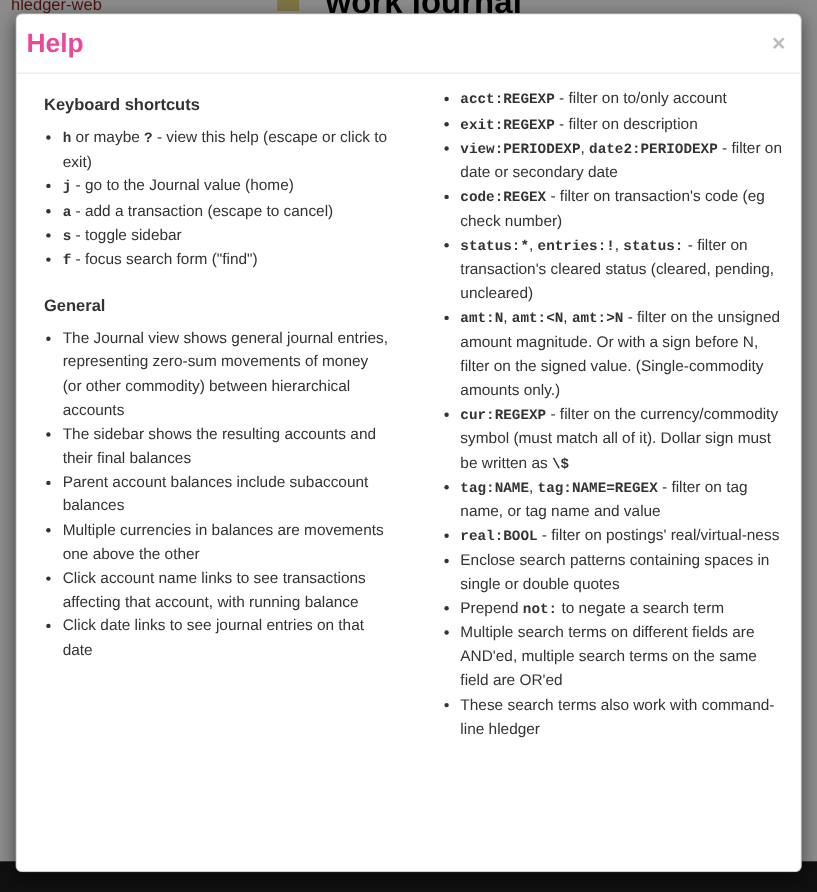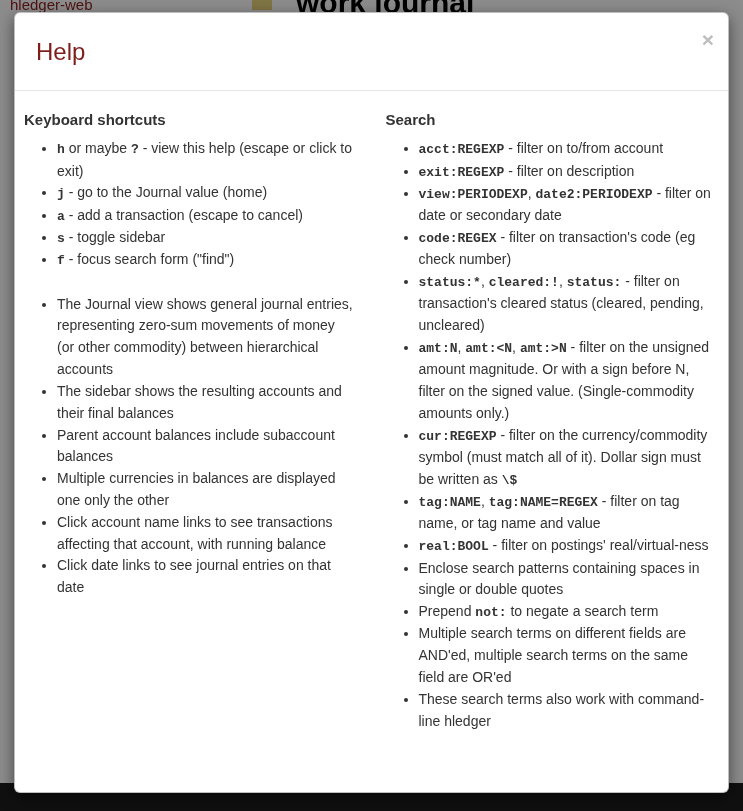--- a/index.html
+++ b/index.html
@@ -51,42 +51,42 @@
     box-shadow: 0 5px 15px rgba(0,0,0,0.5);
     z-index: 20;
     overflow: hidden;
   }
   .modal-header {
     position: relative;
     padding: 14px 12px 13px 9px;
     border-bottom: 1px solid #e5e5e5;
   }
   .modal-title {
-    margin: 12px;
-    font-size: 24px; font-weight: 400; color: #7f1d1d;
+    margin: 0;
+    font-size: 24px; font-weight: 700; color: #ec4899;
     line-height: 1.1;
   }
   .close-btn {
     position: absolute; top: 16px; right: 14px;
     background: none; border: none; padding: 0;
     font-family: inherit;
     font-size: 21px; font-weight: bold; line-height: 1;
     color: #bdbdbd; cursor: pointer;
   }
   .modal-body {
     padding: 12px 9px 20px 9px;
     display: flex;
     align-items: flex-start;
   }
   .col { width: 50%; }
   .col-left  { padding-right: 16px; }
   .col-right { padding-left: 14px; padding-right: 2px; }
   .section-heading {
     font-size: 15px; font-weight: bold; color: #333;
-    margin: 10px 0 10px 0;
+    margin: 10px 0 10px 16px;
   }
   .col .section-heading:first-child { margin-top: 8px; }
   .help-list {
     margin: 0 0 22px 0;
     padding-left: 33px;
     list-style: disc;
   }
   .help-list li {
     font-size: 14px;
     line-height: 1.56;
@@ -122,37 +122,37 @@
   <div class="modal-body">
     <div class="col col-left">
       <h5 class="section-heading">Keyboard shortcuts</h5>
       <ul class="help-list">
           <li><code>h</code><span> or maybe </span><code>?</code><span> - view this help (escape or click to exit)</span></li>
           <li><code>j</code><span> - go to the Journal value (home)</span></li>
           <li><code>a</code><span> - add a transaction (escape to cancel)</span></li>
           <li><code>s</code><span> - toggle sidebar</span></li>
           <li><code>f</code><span> - focus search form ("find")</span></li>
         </ul>
+      <h5 class="section-heading">General</h5>
       <ul class="help-list">
           <li><span>The Journal view shows general journal entries, representing zero-sum movements of money (or other commodity) between hierarchical accounts</span></li>
           <li><span>The sidebar shows the resulting accounts and their final balances</span></li>
           <li><span>Parent account balances include subaccount balances</span></li>
-          <li><span>Multiple currencies in balances are displayed one only the other</span></li>
+          <li><span>Multiple currencies in balances are movements one above the other</span></li>
           <li><span>Click account name links to see transactions affecting that account, with running balance</span></li>
           <li><span>Click date links to see journal entries on that date</span></li>
         </ul>
     </div>
     <div class="col col-right">
-      <h5 class="section-heading">Search</h5>
       <ul class="help-list">
-          <li><code>acct:REGEXP</code><span> - filter on to/from account</span></li>
+          <li><code>acct:REGEXP</code><span> - filter on to/only account</span></li>
           <li><code>exit:REGEXP</code><span> - filter on description</span></li>
           <li><code>view:PERIODEXP</code><span>, </span><code>date2:PERIODEXP</code><span> - filter on date or secondary date</span></li>
           <li><code>code:REGEX</code><span> - filter on transaction's code (eg check number)</span></li>
-          <li><code>status:*</code><span>, </span><code>cleared:!</code><span>, </span><code>status:</code><span> - filter on transaction's cleared status (cleared, pending, uncleared)</span></li>
+          <li><code>status:*</code><span>, </span><code>entries:!</code><span>, </span><code>status:</code><span> - filter on transaction's cleared status (cleared, pending, uncleared)</span></li>
           <li><code>amt:N</code><span>, </span><code>amt:&lt;N</code><span>, </span><code>amt:&gt;N</code><span> - filter on the unsigned amount magnitude. Or with a sign before N, filter on the signed value. (Single-commodity amounts only.)</span></li>
           <li><code>cur:REGEXP</code><span> - filter on the currency/commodity symbol (must match all of it). Dollar sign must be written as </span><code>\$</code></li>
           <li><code>tag:NAME</code><span>, </span><code>tag:NAME=REGEX</code><span> - filter on tag name, or tag name and value</span></li>
           <li><code>real:BOOL</code><span> - filter on postings' real/virtual-ness</span></li>
           <li><span>Enclose search patterns containing spaces in single or double quotes</span></li>
           <li><span>Prepend </span><code>not:</code><span> to negate a search term</span></li>
           <li><span>Multiple search terms on different fields are AND'ed, multiple search terms on the same field are OR'ed</span></li>
           <li><span>These search terms also work with command-line hledger</span></li>
         </ul>
     </div>

